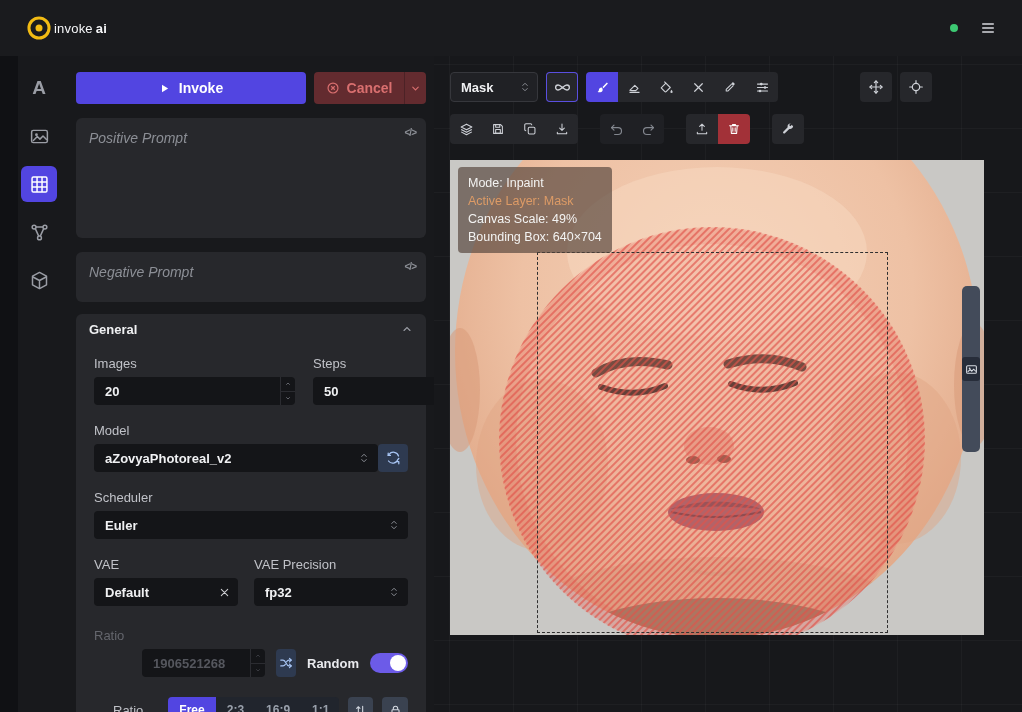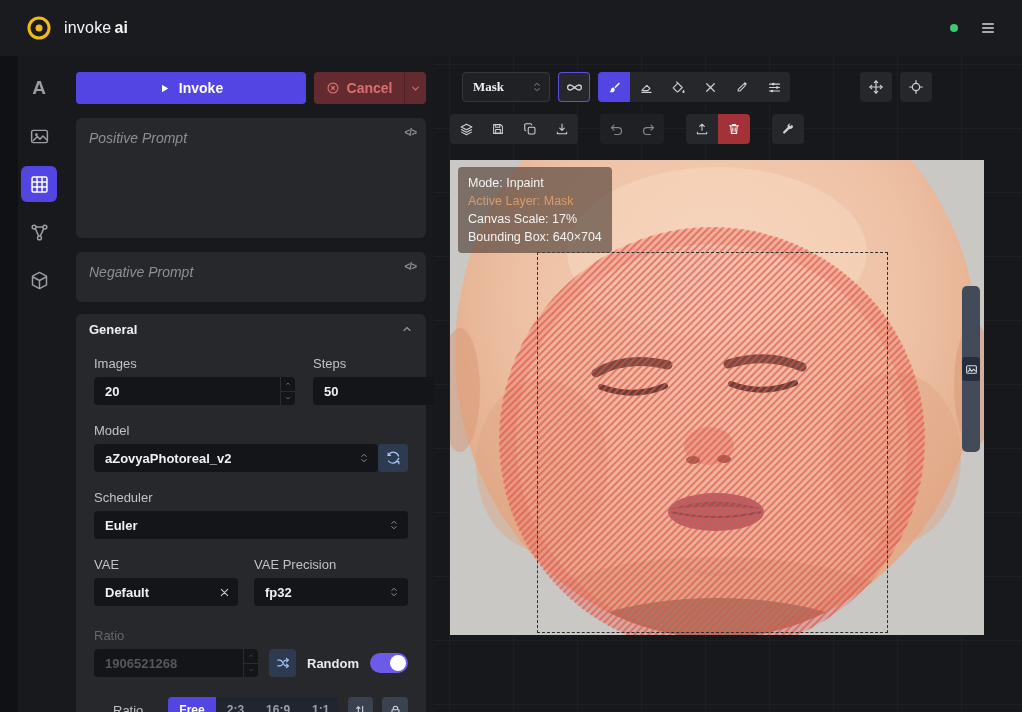--- a/index.html
+++ b/index.html
@@ -3,21 +3,21 @@
 <meta charset="utf-8">
 <style>
   * { box-sizing: border-box; margin: 0; padding: 0; }
   html,body { background:#0c0d0f; }
   body { font-family:"Liberation Sans", sans-serif; }
   .app { position:relative; width:1022px; height:712px; background:#18191c; overflow:hidden; color:#e9eaee; }
 
   
   .topbar { position:absolute; left:0; top:0; width:1022px; height:56px; background:#1a1b1e; display:flex; align-items:center; padding:0 0 0 24px; }
   .logo { width:30px; height:30px; display:flex; align-items:center; justify-content:center; }
-  .brand { margin-left:10px; font-size:16px; color:#f5f6f8; letter-spacing:.2px; }
+  .brand { font-size:13px; color:#f5f6f8; letter-spacing:.2px; }
   .brand .b1 { font-weight:400; }
   .brand .b2 { font-weight:700; margin-left:3px; }
   .topbar-right { margin-left:auto; display:flex; align-items:center; gap:22px; padding-right:26px; }
   .status-dot { width:8px; height:8px; border-radius:50%; background:#3dc973; }
   .menu-btn { background:none; border:none; color:#d6d8dd; cursor:pointer; display:flex; }
 
   
   .left-edge { position:absolute; left:0; top:56px; width:18px; height:656px; background:#101114; }
   .tabrail { position:absolute; left:21px; top:70px; width:38px; display:flex; flex-direction:column; gap:12px; }
   .tab { width:36px; height:36px; border-radius:6px; display:flex; align-items:center; justify-content:center; color:#9a9da5; cursor:pointer; }
@@ -61,40 +61,40 @@
   .selval { flex:1; font-size:13px; font-weight:700; color:#f0f1f3; white-space:nowrap; overflow:hidden; }
   .selchev { color:#8a8d94; display:flex; }
   .model-row { display:flex; gap:0; }
   .model-row .select { flex:1; }
   .sqbtn { width:30px; height:28px; border:none; border-radius:4px; display:flex; align-items:center; justify-content:center; cursor:pointer; }
   .sqbtn.blue { background:#2e3a50; color:#a9c6f5; }
   .sqbtn.slate { background:#3a4250; color:#d3d8e0; }
   .two-col { display:grid; grid-template-columns:144px 1fr; gap:16px; }
   .clear-x { color:#cfd0d4; display:flex; cursor:pointer; }
 
-  .seed-row { display:flex; align-items:center; gap:11px; }
+  .seed-row { display:flex; align-items:center; gap:11px;margin-left:48px; }
   .seed-input { width:172px; }
   .random-lbl { font-size:13px; font-weight:600; color:#e9eaee; }
   .toggle { width:38px; height:20px; border-radius:10px; background:#6c5be8; position:relative; cursor:pointer; flex:0 0 auto; }
   .toggle .knob { position:absolute; right:2px; top:2px; width:16px; height:16px; border-radius:50%; background:#fff; }
 
   .ratio-row { margin-top:20px; display:flex; align-items:center; padding-left:11px; }
   .ratio-row .flabel { margin:0 0 0 8px; }
   .seg { display:flex; margin-left:25px; border-radius:4px; overflow:hidden; }
   .segbtn { height:26px; border:none; background:#21252d; color:#99a0ab; font-size:12px; font-weight:700; padding:0 11px; cursor:pointer; font-family:"Liberation Sans",sans-serif; }
   .segbtn.active { background:#5245e1; color:#fff; }
   .ratio-row .sqbtn { width:26px; height:26px; margin-left:9px; }
 
   
   .canvas-area { position:absolute; left:434px; top:56px; width:588px; height:656px; background:#17181b;
     background-image:linear-gradient(rgba(255,255,255,0.032) 1px, transparent 1px),linear-gradient(90deg, rgba(255,255,255,0.032) 1px, transparent 1px);
     background-size:64px 64px; background-position:15px 8px; }
 
   .ctoolbar { position:absolute; display:flex; gap:8px; align-items:center; }
-  .ctoolbar.row1 { left:28px; top:16px;font-family:Liberation Serif, serif; }
+  .ctoolbar.row1 { left:16px; top:16px; }
   .ctoolbar.row2 { left:16px; top:58px; }
   .layer-select { width:88px; height:30px; background:#202125; border:1px solid #36373c; border-radius:4px; display:flex; align-items:center; padding:0 6px 0 10px; cursor:pointer; }
   .layer-select .selval { font-size:13px; }
   .tgroup { display:flex; border-radius:4px; overflow:hidden; }
   .tbtn { width:32px; height:30px; border:none; background:#26272b; color:#ced1d7; display:flex; align-items:center; justify-content:center; cursor:pointer; }
   .tbtn.single { border-radius:4px; }
   .tbtn.active { background:#5245e1; color:#fff; }
   .tbtn.outlined { box-shadow:inset 0 0 0 1px #5a4fe0; border-radius:4px; }
   .tbtn.muted { background:#1f2024; color:#83878f; }
   .tbtn.danger { background:#a23138; color:#fff; }
@@ -454,21 +454,21 @@
         <path d="M236 408 Q266 420 296 408" stroke="#c89d7e" stroke-width="4" opacity="0.55" fill="none"></path>
         <circle cx="262" cy="280" r="213" fill="url(#hatch)"></circle>
         <circle cx="262" cy="280" r="204" fill="none" stroke="#e25a4e" stroke-opacity="0.18" stroke-width="16"></circle>
       </svg>
 
       <div class="bbox"></div>
 
       <div class="canvas-info">
         <div>Mode: Inpaint</div>
         <div class="warn">Active Layer: Mask</div>
-        <div>Canvas Scale: 17%</div>
+        <div>Canvas Scale: 49%</div>
         <div>Bounding Box: 640×704</div>
       </div>
     </div>
 
     <div class="ctoolbar row1">
       <div class="layer-select">
         <span class="selval">Mask</span>
         <span class="selchev">
             <svg class="ic" viewBox="0 0 24 24" width="12" height="12" fill="none" stroke="currentColor" stroke-width="2">
               <path d="M7 9.5l5-5 5 5M7 14.5l5 5 5-5"></path>

